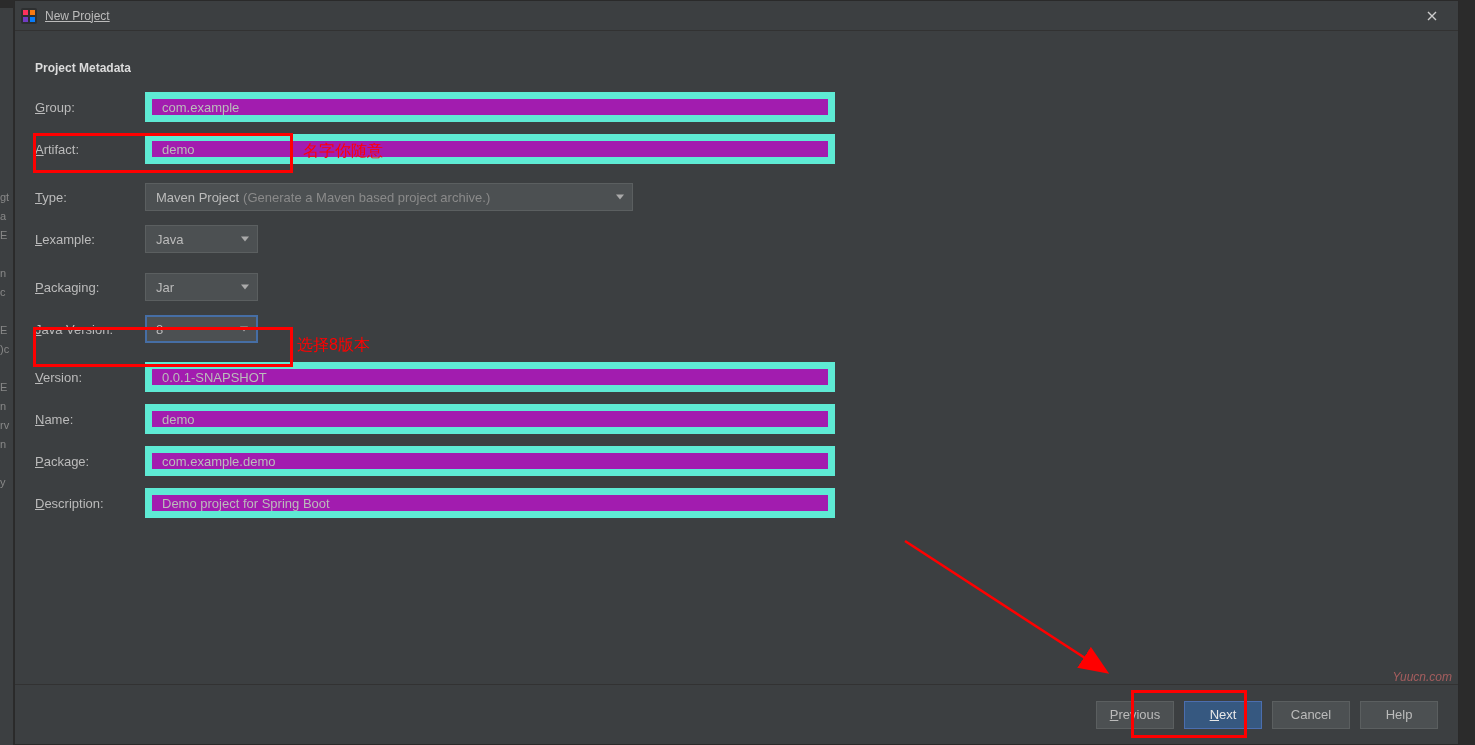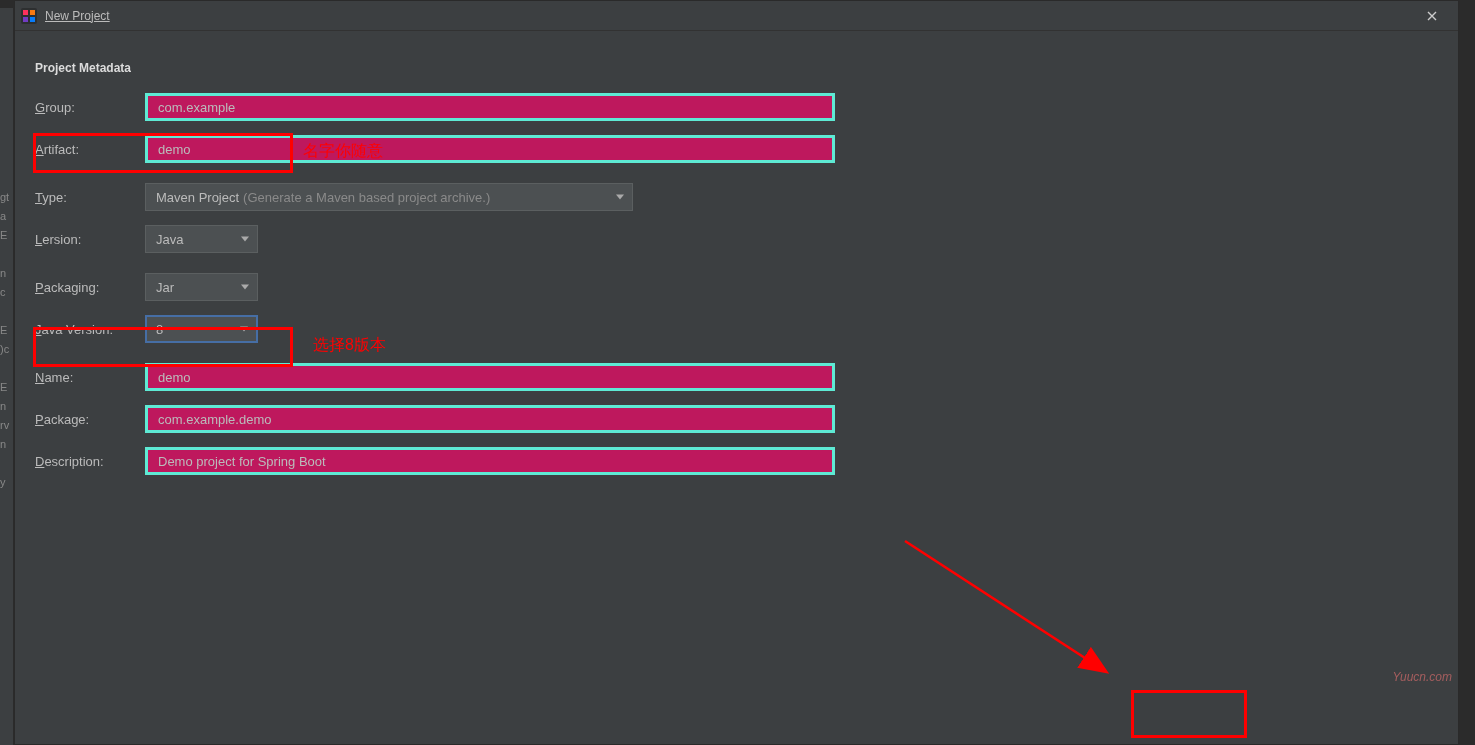--- a/index.html
+++ b/index.html
@@ -36,21 +36,21 @@
   .content { position: absolute; left: 0; top: 30px; right: 0; bottom: 60px; padding: 20px 20px 0 20px; }
 
   .heading { color: #dcdcdc; font-weight: bold; font-size: 12px; margin-bottom: 18px; margin-top: 10px; }
 
   .row { display: flex; align-items: center; height: 28px; margin-bottom: 14px; }
   .row-tall { margin-bottom: 20px; }
   .label { width: 110px; color: #bbb; font-size: 13px; }
   .underline { text-decoration: underline; }
 
   .text-input {
-    width: 690px; height: 28px; background: #be185d; border: 3px solid #5eead4;
+    width: 690px; height: 28px; background: #a21caf; border: 7px solid #5eead4;
     color: #bbb; padding: 8px 10px; font-size: 13px; outline: none;
   }
 
   .combo {
     height: 28px; background: #4c5052; border: 1px solid #5b5f60;
     color: #bbb; padding: 4px 10px; display: flex; align-items: center;
     position: relative; font-size: 13px;
   }
   .combo.w-wide { width: 488px; }
   .combo.w-small { width: 113px; }
@@ -77,21 +77,21 @@
   .btn .u { text-decoration: underline; }
 
   
   .redbox { position: absolute; border: 3px solid #ff0000; pointer-events: none; }
   .red-artifact { left: 18px; top: 132px; width: 260px; height: 40px; }
   .red-java { left: 18px; top: 326px; width: 260px; height: 40px; }
   .red-next { left: 1116px; bottom: 6px; width: 116px; height: 48px; }
 
   .red-text { position: absolute; color: #ff0000; font-size: 16px; font-family: "Microsoft YaHei", sans-serif; }
   .rt1 { left: 288px; top: 140px; }
-  .rt2 { left: 282px; top: 334px; margin-left: 16px; }
+  .rt2 { left: 282px; top: 334px; }
 
   .watermark { position: absolute; right: 6px; bottom: 60px; color: #d06a6a; font-size: 12px; font-style: italic; opacity: 0.7; text-align: right; }
 
   svg.arrow-svg { position: absolute; left: 0; top: 0; width: 1459px; height: 745px; pointer-events: none; }
 </style>
 </head>
 <body>
 
 <div class="left-strip">gt
 a
@@ -146,21 +146,21 @@
     <div class="row">
       <div class="label"><span class="underline">T</span><span>ype:</span></div>
       <div class="combo w-wide">
         <span class="main-text">Maven Project</span>
         <span class="hint-text">(Generate a Maven based project archive.)</span>
         <span class="arrow"></span>
       </div>
     </div>
 
     <div class="row row-tall">
-      <div class="label"><span class="underline">L</span><span>ersion:</span></div>
+      <div class="label"><span class="underline">L</span><span>example:</span></div>
       <div class="combo w-small">
         <span class="main-text">Java</span>
         <span class="arrow"></span>
       </div>
     </div>
 
     <div class="row">
       <div class="label"><span class="underline">P</span><span>ackaging:</span></div>
       <div class="combo w-small">
         <span class="main-text">Jar</span>
@@ -169,38 +169,52 @@
     </div>
 
     <div class="row row-tall">
       <div class="label"><span class="underline">J</span><span>ava Version:</span></div>
       <div class="combo w-small focused">
         <span class="main-text">8</span>
         <span class="arrow"></span>
       </div>
     </div>
 
+    <div class="row">
+      <div class="label"><span class="underline">V</span><span>ersion:</span></div>
+      <input class="text-input" value="0.0.1-SNAPSHOT" style="">
+    </div>
 
     <div class="row">
       <div class="label"><span class="underline">N</span><span>ame:</span></div>
       <input class="text-input" value="demo" style="">
     </div>
 
     <div class="row">
       <div class="label"><span class="underline">P</span><span>ackage:</span></div>
       <input class="text-input" value="com.example.demo" style="">
     </div>
 
     <div class="row">
       <div class="label"><span class="underline">D</span><span>escription:</span></div>
       <input class="text-input" value="Demo project for Spring Boot" style="">
     </div>
 
   </div>
 
+  <div class="footer">
+    <div class="btn">
+        <span><span class="u">P</span><span>revious</span></span>
+      </div>
+    <div class="btn primary">
+        <span><span class="u">N</span><span>ext</span></span>
+      </div>
+    <div class="btn">Cancel</div>
+    <div class="btn">Help</div>
+  </div>
 
   <div class="redbox red-artifact"></div>
   <div class="red-text rt1">名字你随意</div>
 
   <div class="redbox red-java"></div>
   <div class="red-text rt2">选择8版本</div>
 
   <div class="redbox red-next"></div>
 
   <svg class="arrow-svg">

